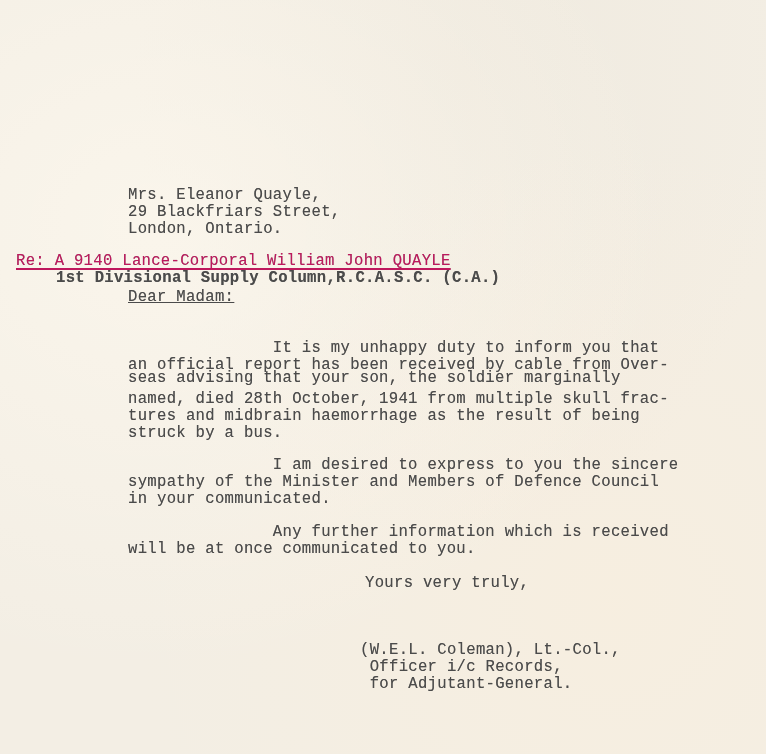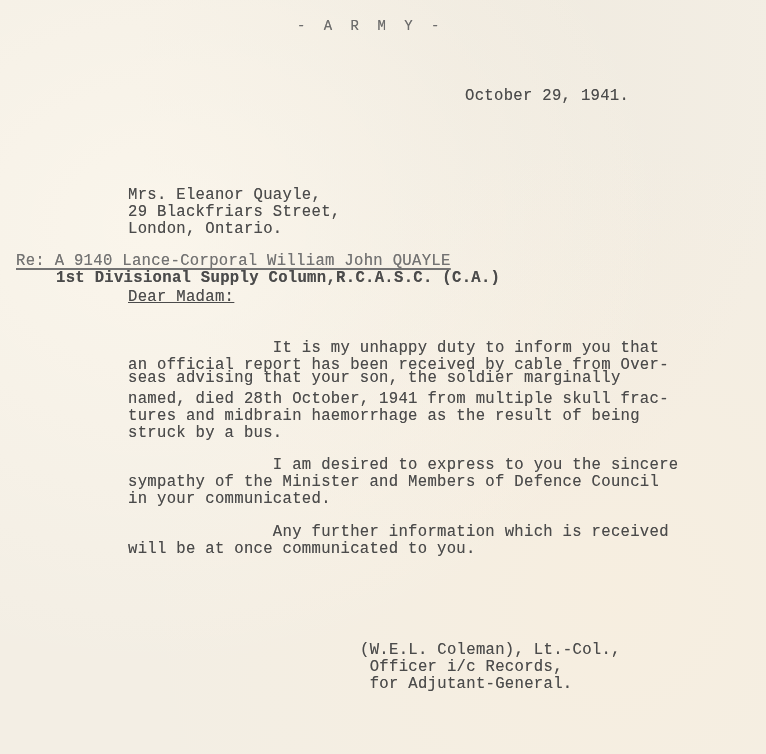--- a/index.html
+++ b/index.html
@@ -17,33 +17,31 @@
   .page { position:absolute; inset:0; }
   .line {
     position:absolute; white-space:pre;
     font-size:15.6px; line-height:17px;
     letter-spacing:0.3px;
     text-shadow:0 0 0.4px rgba(60,60,60,0.5);
   }
   .header { left:297px; top:18px; letter-spacing:5px; color:#6d6d6d; font-size:14px; }
   .date { left:465px; top:88px; }
   .addr { left:128px; }
-  .re { left:16px; top:253px; text-decoration:underline; text-decoration-thickness:1.5px; text-underline-offset:3px; color:#737373; }
+  .re { left:16px; top:253px; text-decoration:underline; text-decoration-thickness:1.5px; text-underline-offset:3px; color:#be185d; }
   .re2 { left:56px; top:270px;font-weight:bold; }
   .salut { left:128px; top:289px;text-decoration:underline; }
   .body { left:128px; }
   .close { left:365px; top:575px; }
   .sig { left:360px;text-align:right; }
 </style>
 </head>
 <body>
 
 <div class="page">
-  <div class="line header">- A R M Y -</div>
-  <div class="line date">October 29, 1941.</div>
 
   <div>
     <div class="line addr" style="top:187px">Mrs. Eleanor Quayle,</div>
     <div class="line addr" style="top:204px">29 Blackfriars Street,</div>
     <div class="line addr" style="top:221px">London, Ontario.</div>
   </div>
 
   <div>
     <div class="line re">Re: A 9140 Lance-Corporal William John QUAYLE</div>
     <div class="line re2">1st Divisional Supply Column,R.C.A.S.C. (C.A.)</div>
@@ -64,19 +62,20 @@
     <div class="line body" style="top:457px">               I am desired to express to you the sincere</div>
     <div class="line body" style="top:474px">sympathy of the Minister and Members of Defence Council</div>
     <div class="line body" style="top:491px">in your communicated.</div>
   </div>
 
   <div>
     <div class="line body" style="top:524px">               Any further information which is received</div>
     <div class="line body" style="top:541px">will be at once communicated to you.</div>
   </div>
 
+  <div class="line close">Yours very truly,</div>
 
   <div>
     <div class="line sig" style="top:642px">(W.E.L. Coleman), Lt.-Col.,</div>
     <div class="line sig" style="top:659px"> Officer i/c Records,</div>
     <div class="line sig" style="top:676px"> for Adjutant-General.</div>
   </div>
 </div>
 
 </body></html>

